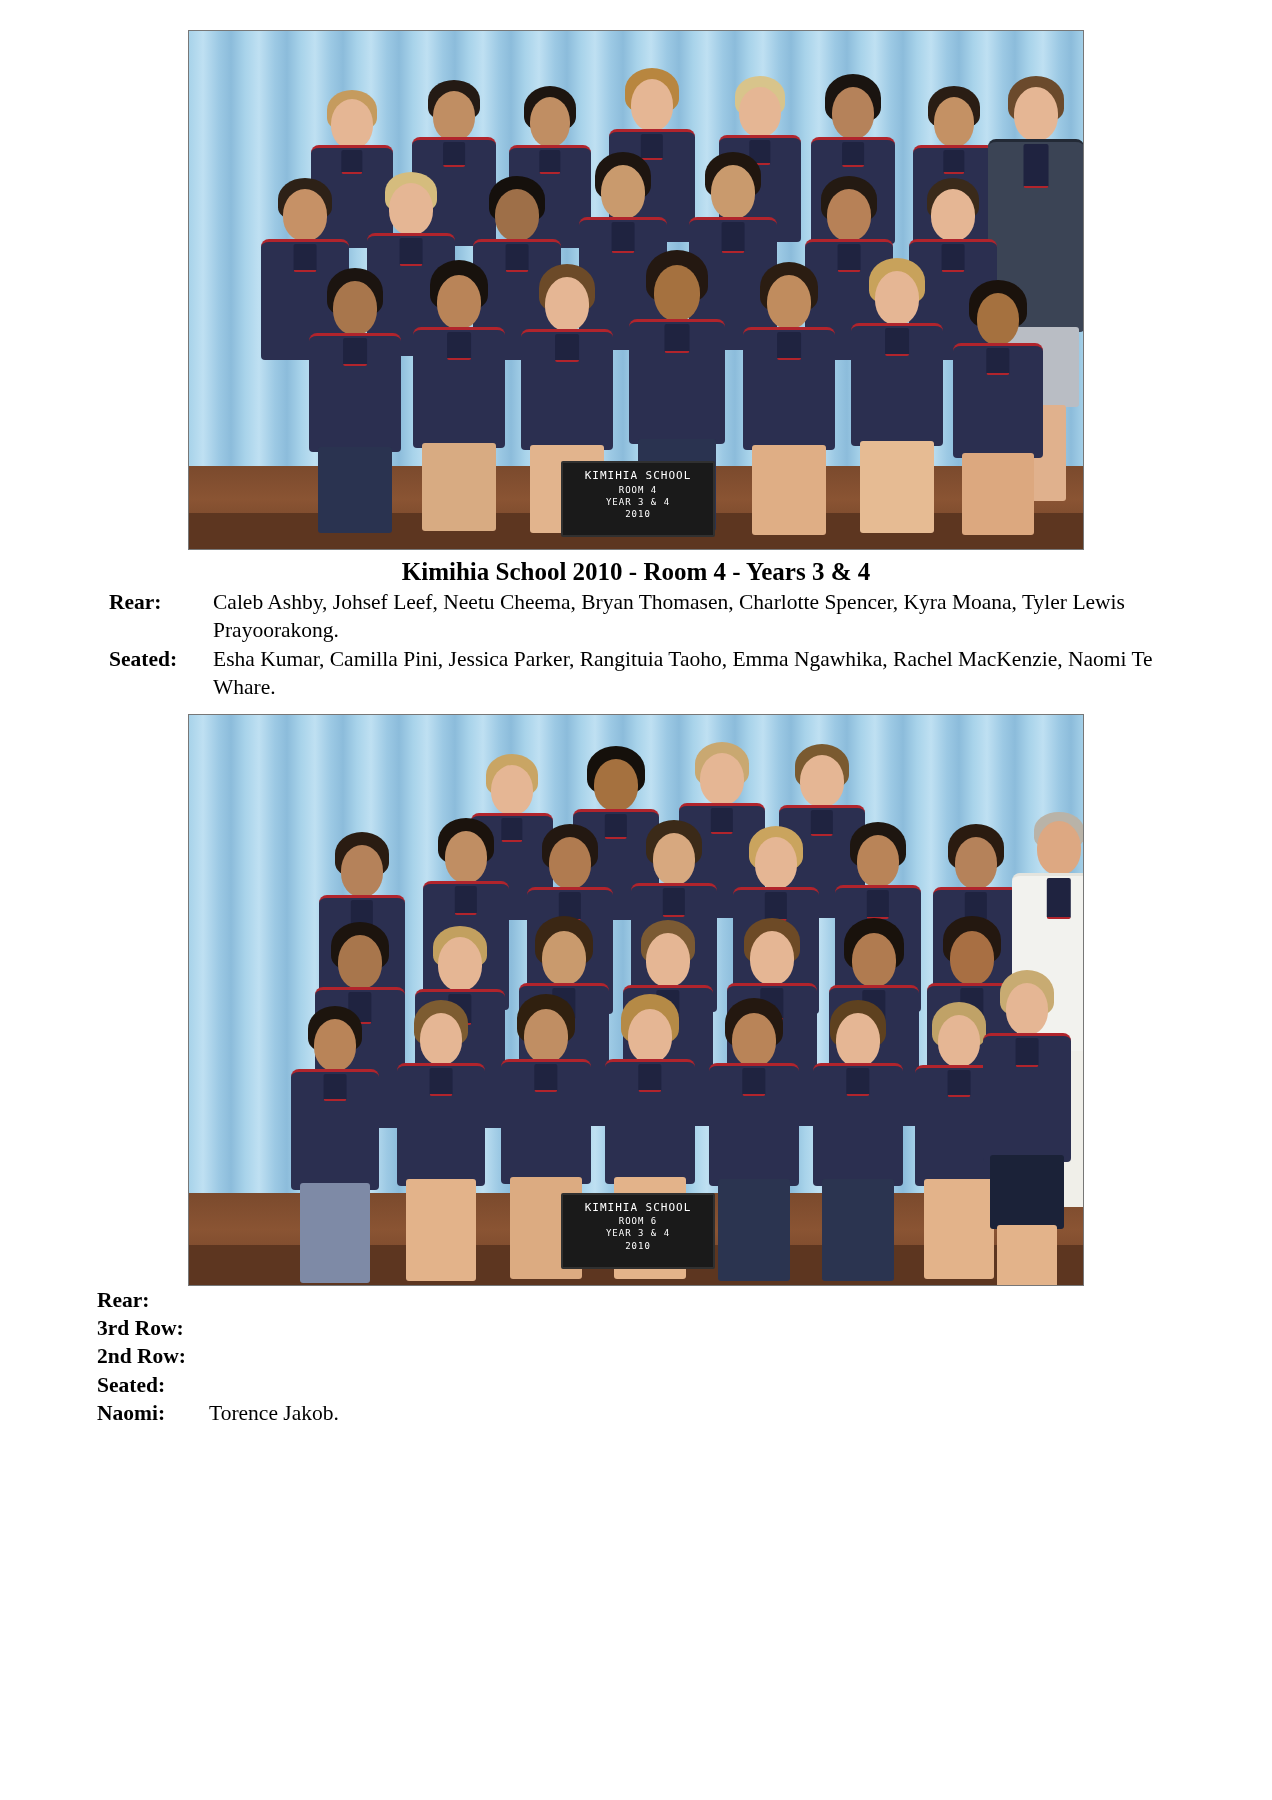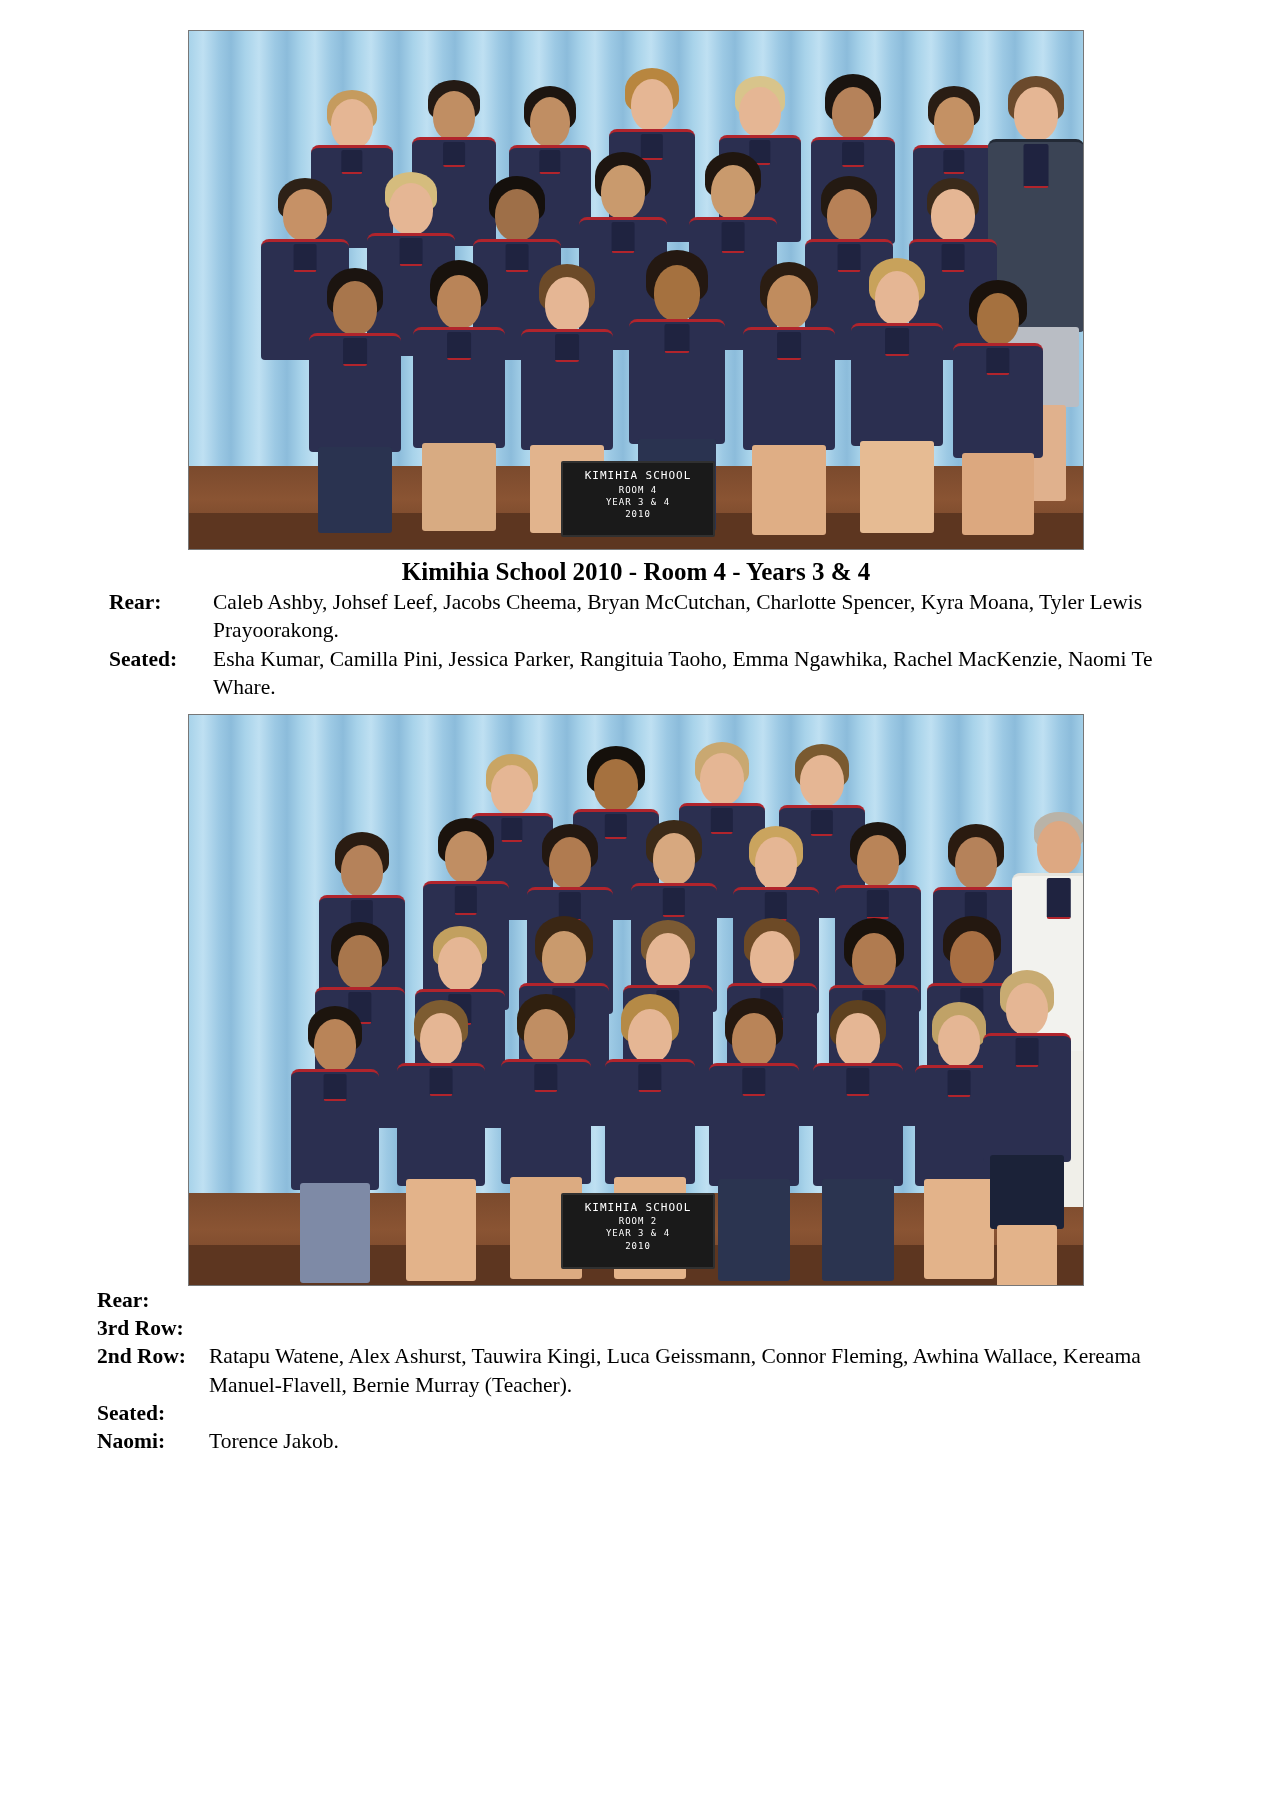--- a/index.html
+++ b/index.html
@@ -301,21 +301,21 @@
         <div class="ln2">YEAR  3 &amp; 4</div>
         <div class="ln2">2010</div>
       </div>
     </div>
 
     <div class="caption-title">Kimihia School 2010 - Room 4 - Years 3 &amp; 4</div>
 
     <div class="roster">
       <div class="roster-row">
         <div class="roster-label lbl-w-a">Rear:</div>
-        <div class="roster-names">Caleb Ashby, Johsef Leef, Jacobs Cheema, Bryan McCutchan, Charlotte Spencer, Kyra Moana, Tyler Lewis Prayoorakong.</div>
+        <div class="roster-names">Caleb Ashby, Johsef Leef, Neetu Cheema, Bryan Thomasen, Charlotte Spencer, Kyra Moana, Tyler Lewis Prayoorakong.</div>
       </div>
       <div class="roster-row">
         <div class="roster-label lbl-w-a">Seated:</div>
         <div class="roster-names">Esha Kumar, Camilla Pini, Jessica Parker, Rangituia Taoho, Emma Ngawhika, Rachel MacKenzie, Naomi Te Whare.</div>
       </div>
     </div>
   </div>
 
   <div class="photo-block">
 
@@ -469,37 +469,36 @@
       <div class="person" style="left:792px;top:258px;width:92px;height:326px;">
         <div class="hair" style="width:54px;height:46px;background:#c8ab72;"></div>
         <div class="head" style="width:42px;height:52px;top:10px;"></div>
         <div class="body" style="top:60px;width:88px;height:126px;"></div>
         <div class="legs" style="top:182px;width:74px;height:74px;background:#1b2238;"></div>
         <div class="legs" style="top:252px;width:60px;height:62px;background:#e3b38a;"></div>
       </div>
 
       <div class="plaque" style="left:372px;top:478px;width:150px;height:66px;padding-top:6px;">
         <div class="ln1">KIMIHIA   SCHOOL</div>
-        <div class="ln2">ROOM  2</div>
+        <div class="ln2">ROOM  6</div>
         <div class="ln2">YEAR  3 &amp; 4</div>
         <div class="ln2">2010</div>
       </div>
     </div>
 
 
     <div class="roster" style="padding-left:36px;">
       <div class="roster-row">
         <div class="roster-label lbl-w-b">Rear:</div>
       </div>
       <div class="roster-row">
         <div class="roster-label lbl-w-b">3rd Row:</div>
       </div>
       <div class="roster-row">
         <div class="roster-label lbl-w-b">2nd Row:</div>
-        <div class="roster-names">Ratapu Watene, Alex Ashurst, Tauwira Kingi, Luca Geissmann, Connor Fleming, Awhina Wallace, Kereama Manuel-Flavell, Bernie Murray (Teacher).</div>
       </div>
       <div class="roster-row">
         <div class="roster-label lbl-w-b">Seated:</div>
       </div>
       <div class="roster-row">
         <div class="roster-label lbl-w-b">Naomi:</div>
         <div class="roster-names">Torence Jakob.</div>
       </div>
     </div>
   </div>

